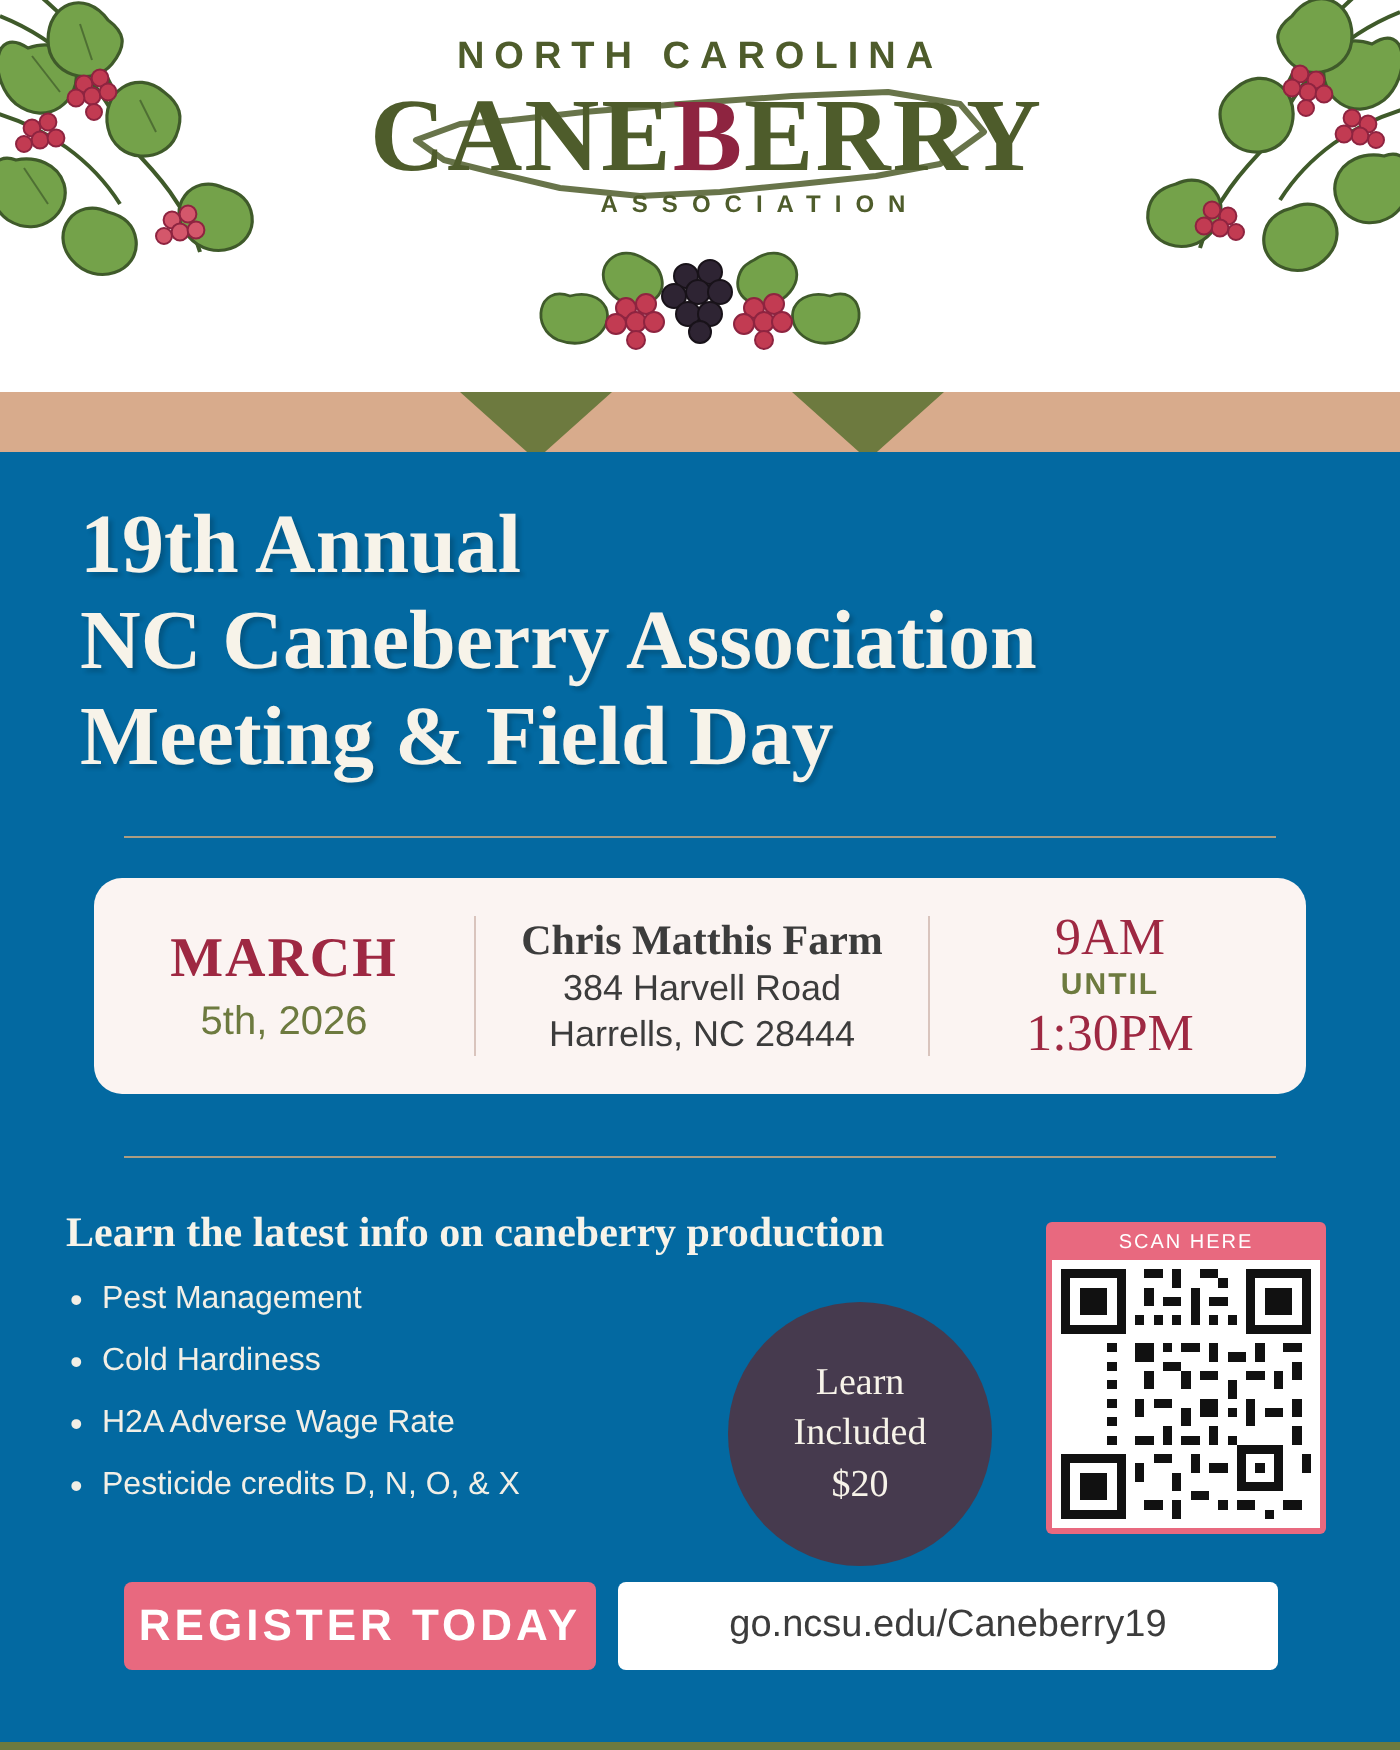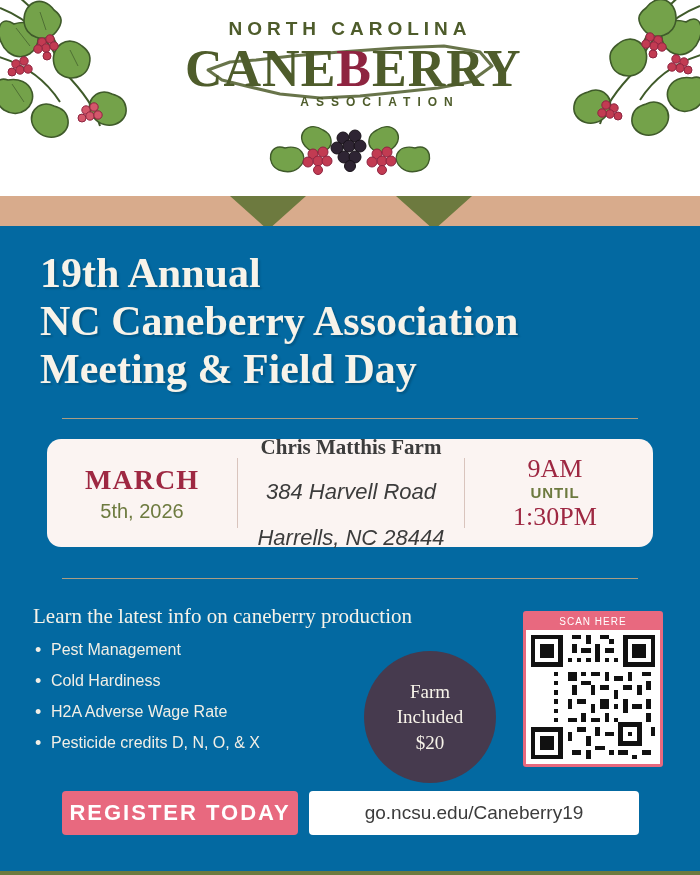--- a/index.html
+++ b/index.html
@@ -136,38 +136,38 @@
   .date-year {
     font-size: 20px; color: #6d7a3f; margin-top: 4px;
     font-family: "Liberation Sans", sans-serif;
   }
   .farm {
     font-family: "Liberation Serif", serif;
     font-size: 21px; font-weight: bold;
     color: #3c3c3c;
   }
   .addr {
-    font-size: 22px; color: #3c3c3c; line-height: 1.25; margin-top: 18px; font-style: italic;
+    font-size: 18px; color: #3c3c3c; line-height: 1.25; margin-top: 0;
   }
   .time-big {
     font-family: "Liberation Serif", serif;
     font-size: 26px; font-weight: normal;
     color: #9e2842;
     line-height: 1.08;
   }
   .time-mid {
     font-size: 15px; font-weight: bold; color: #6d7a3f;
     letter-spacing: 1px; line-height: 1.35;
   }
 
   
   .learn-head {
     position: absolute; top: 378px; left: 33px;
     font-family: "Liberation Serif", serif;
-    font-size: 21px; font-weight: normal;
+    font-size: 21px; font-weight: bold;
     color: #f7f3e9;
   }
   .bullets {
     position: absolute; top: 415px; left: 33px;
     width: 310px;
     list-style: none;
   }
   .bullets li {
     font-size: 16px; color: #f2efe6;
     padding-left: 18px; position: relative;
@@ -416,21 +416,21 @@
     <div class="learn-head">Learn the latest info on caneberry production</div>
 
     <ul class="bullets">
       <li>Pest Management</li>
       <li>Cold Hardiness</li>
       <li>H2A Adverse Wage Rate</li>
       <li>Pesticide credits D, N, O, &amp; X</li>
     </ul>
 
     <div class="lunch">
-      <div>Farm</div>
+      <div>Learn</div>
       <div>Included</div>
       <div>$20</div>
     </div>
 
     <div class="qr-block">
       <div class="scan-here">SCAN HERE</div>
       <svg class="qr-img" viewBox="0 0 29 29" shape-rendering="crispEdges">
         <rect width="29" height="29" fill="#ffffff"></rect>
         <g fill="#111111">
 

